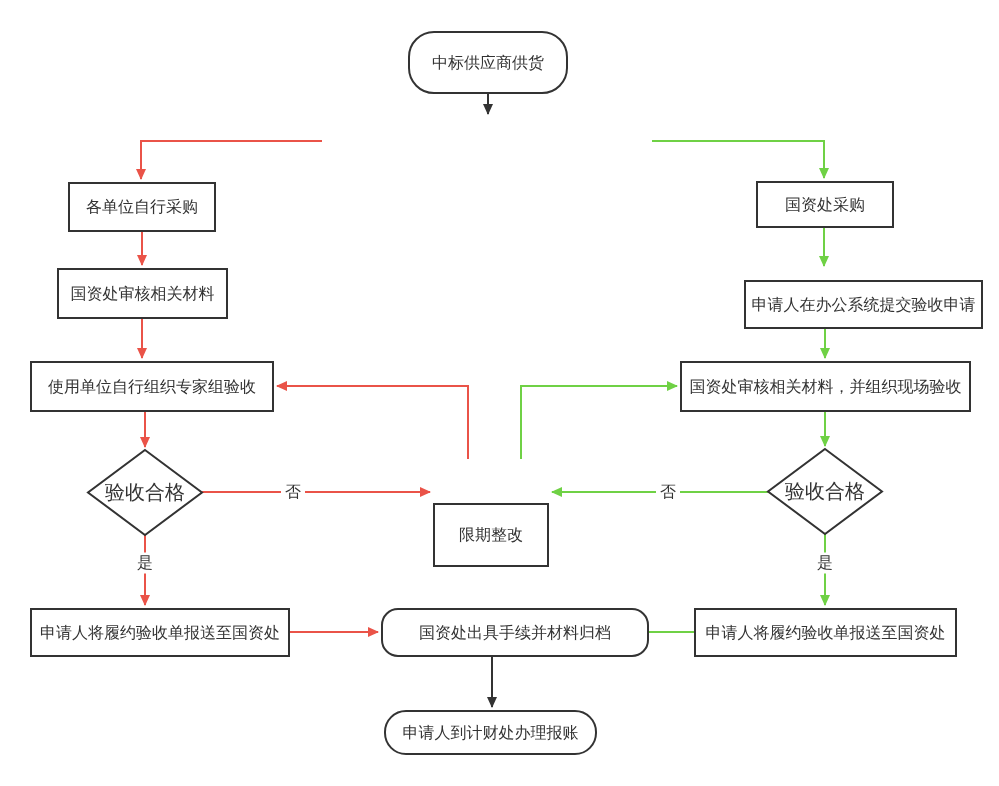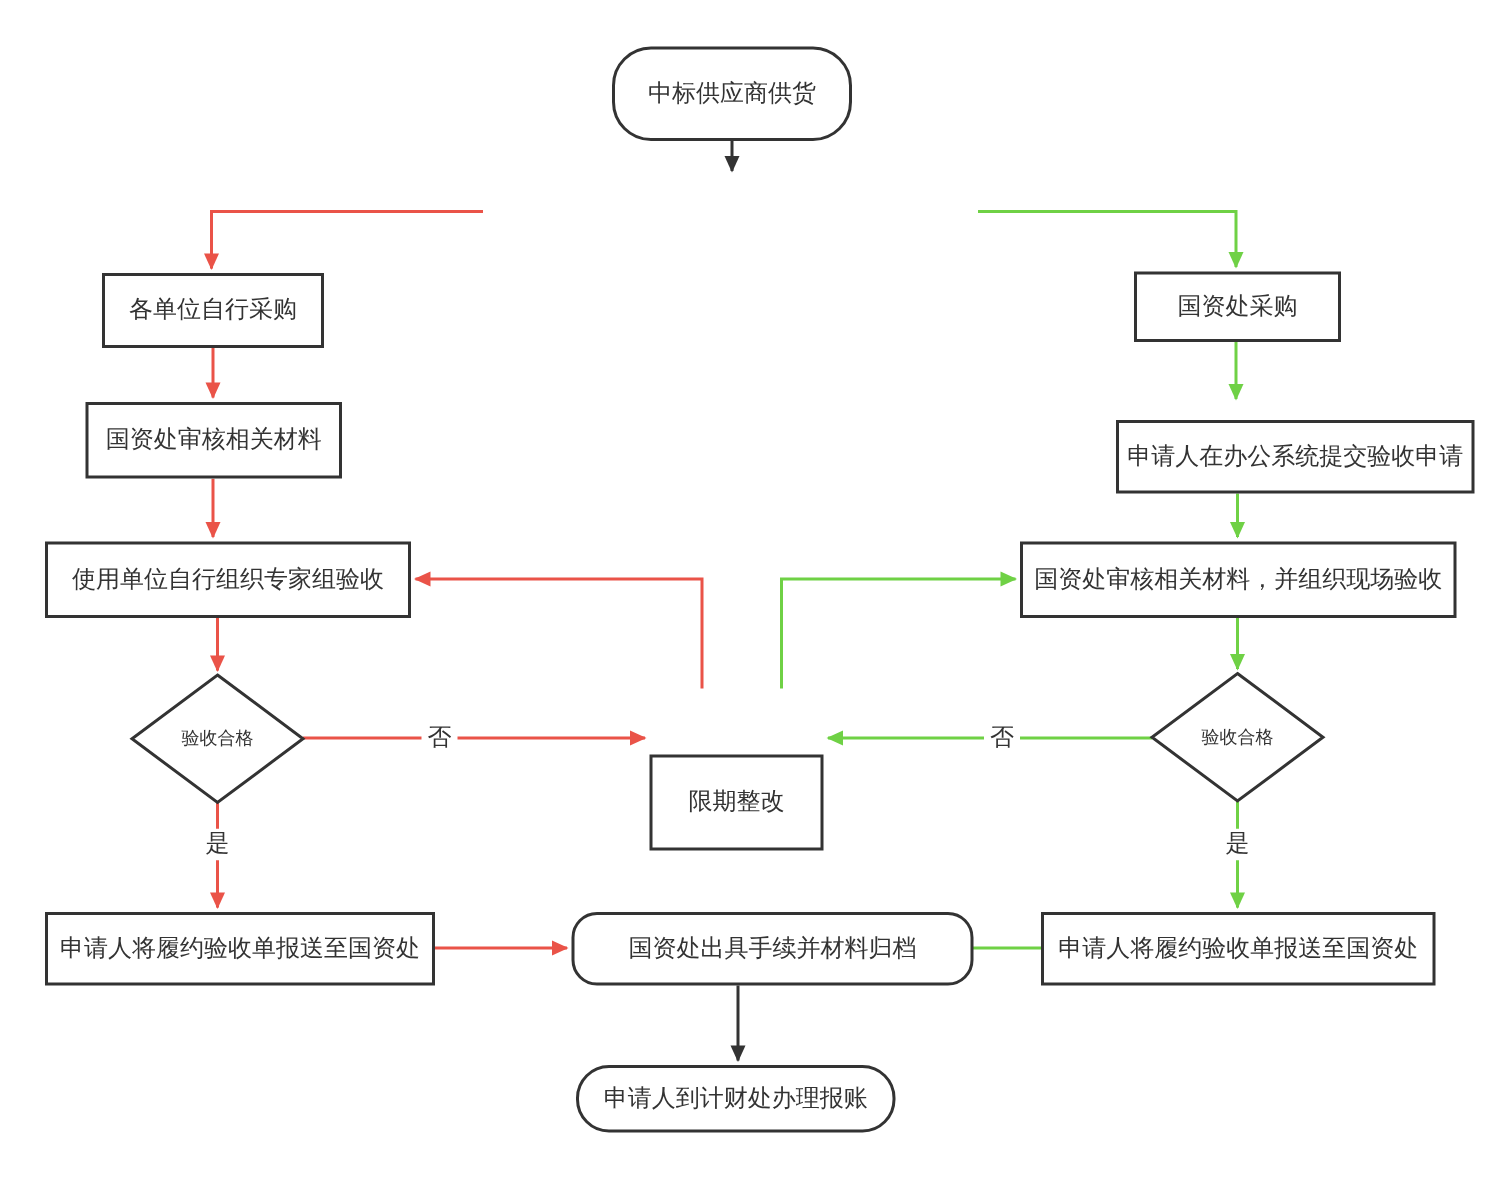--- a/index.html
+++ b/index.html
@@ -36,21 +36,21 @@
     color:var(--text);
     font-size:16px;line-height:1.2;
     display:flex;align-items:center;justify-content:center;
     text-align:center;white-space:nowrap;
   }
   .node.terminal{border-radius:26px;}
   .node.terminal-small{border-radius:22px;}
   .diamond-label{
     position:absolute;z-index:3;
     display:flex;align-items:center;justify-content:center;
-    color:var(--text);font-size:12px;white-space:nowrap;
+    color:var(--text);font-size:20px;white-space:nowrap;
     background:transparent;border:none;
   }
   .edge-label{
     position:absolute;z-index:3;
     transform:translate(-50%,-50%);
     background:var(--background);
     color:var(--text);font-size:16px;
     padding:0 4px;white-space:nowrap;
   }
 </style>

